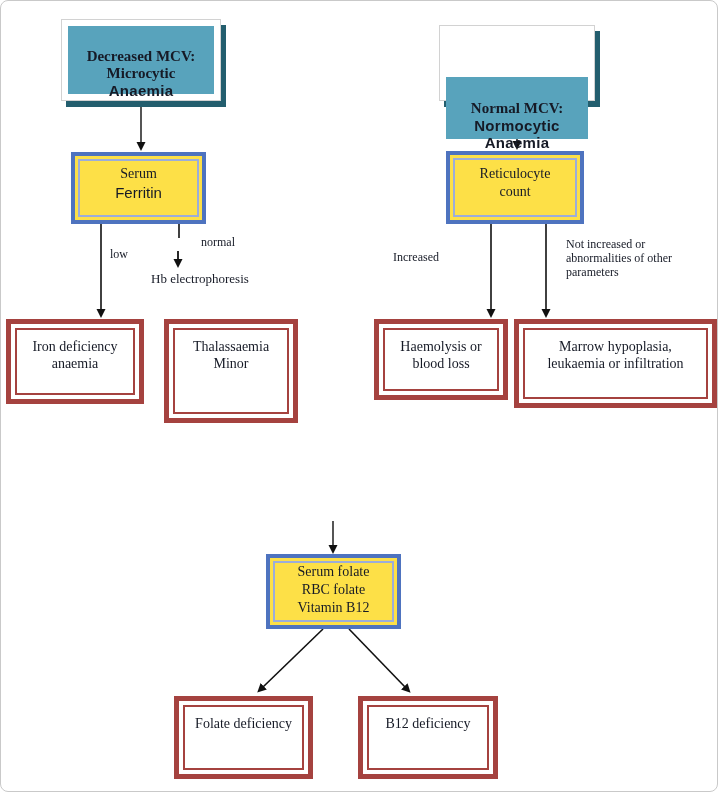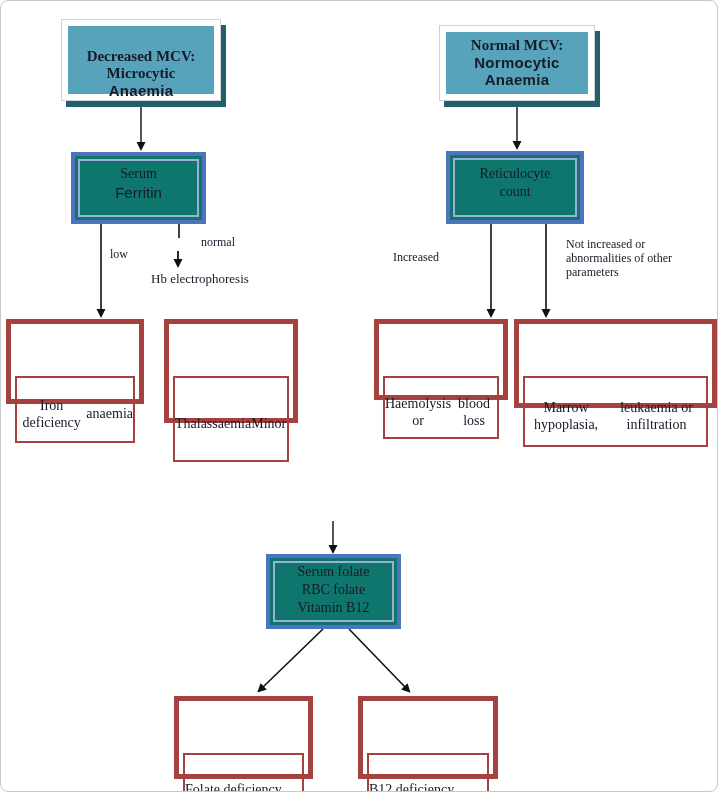--- a/index.html
+++ b/index.html
@@ -42,21 +42,21 @@
     padding-top:22px;
     text-align:center;
   }
   .hdr-serif{font-family:"Liberation Serif",serif;font-weight:bold;font-size:15px;line-height:17px;}
   .hdr-sans{font-family:"Liberation Sans",sans-serif;font-weight:bold;font-size:15px;line-height:17px;letter-spacing:.3px;}
 
   
   .test-box{
     position:absolute;
     border:4px solid var(--test-border);
-    background:#0f766e;
+    background:#fde047;
     padding:3px;
     box-sizing:border-box;
   }
   .test-inner{
     border:2px solid var(--test-border-light);
     width:100%;height:100%;
     box-sizing:border-box;
     display:flex;flex-direction:column;align-items:center;justify-content:center;
     padding-bottom:10px;
     text-align:center;
@@ -69,24 +69,23 @@
     position:absolute;
     border:5px solid var(--outcome-border);
     background:#ffffff;
     padding:4px;
     box-sizing:border-box;
   }
   .outcome-inner{
     border:2px solid var(--outcome-border);
     width:100%;height:100%;
     box-sizing:border-box;
-    display:flex;align-items:center;
+    display:flex;flex-direction:column;align-items:center;
     padding-top:8px;
     text-align:center;
-    margin-top:48px;
   }
   .outcome-text{font-family:"Liberation Serif",serif;font-size:14px;line-height:17px;}
 
   
   .edge-label{
     position:absolute;
     font-family:"Liberation Serif",serif;
     font-size:12px;line-height:14px;
     color:var(--text);
     white-space:nowrap;
@@ -146,21 +145,21 @@
   </div>
 
   <div class="outcome-box" style="left:163px;top:318px;width:134px;height:104px;">
     <div class="outcome-inner">
       <span class="outcome-text">Thalassaemia</span>
       <span class="outcome-text">Minor</span>
     </div>
   </div>
 
   <div class="header-box" style="left:438px;top:24px;width:156px;height:76px;">
-    <div class="header-inner" style="padding-top:5px;">
+    <div class="header-inner" style="padding-top:23px;margin-top:45px;">
       <span class="hdr-serif">Normal MCV:</span>
       <span class="hdr-sans">Normocytic</span>
       <span class="hdr-sans">Anaemia</span>
     </div>
   </div>
 
   <div class="test-box" style="left:445px;top:150px;width:138px;height:73px;">
     <div class="test-inner">
       <span class="test-serif">Reticulocyte</span>
       <span class="test-serif">count</span>

